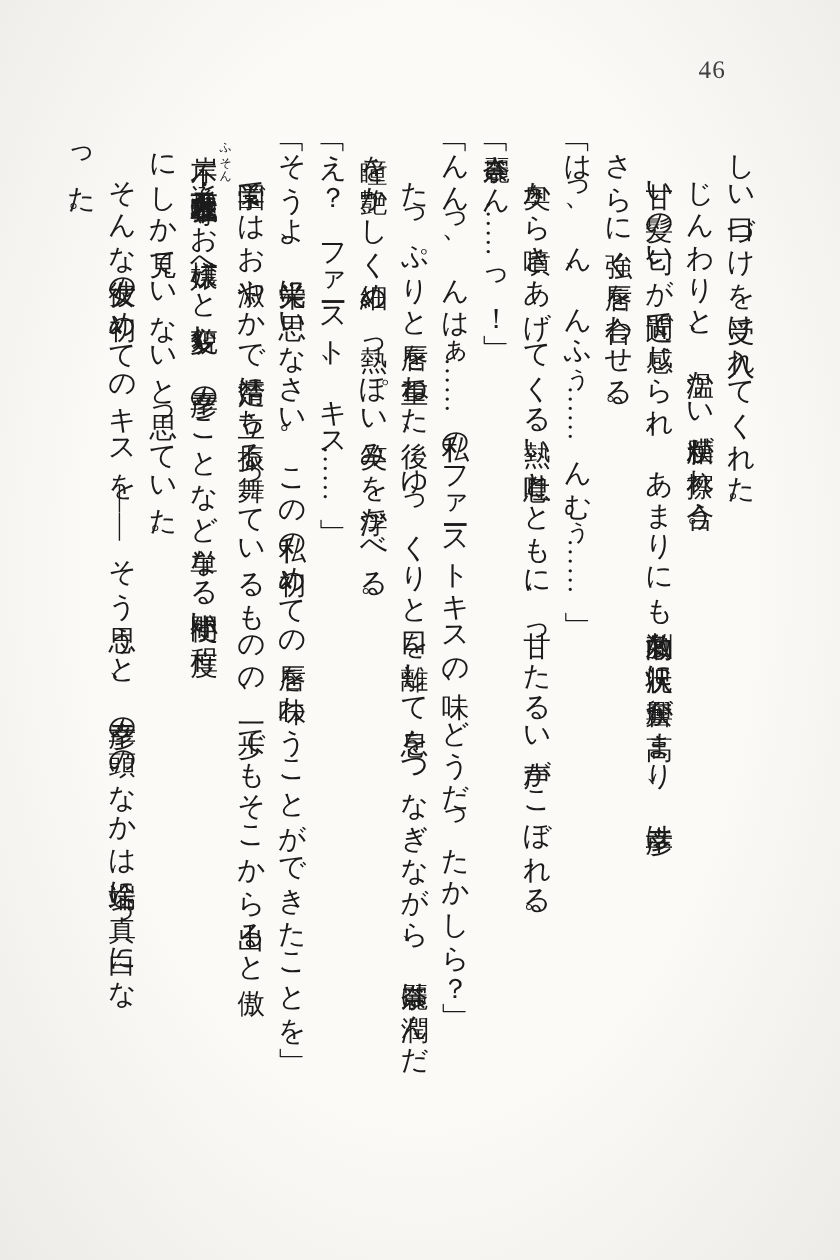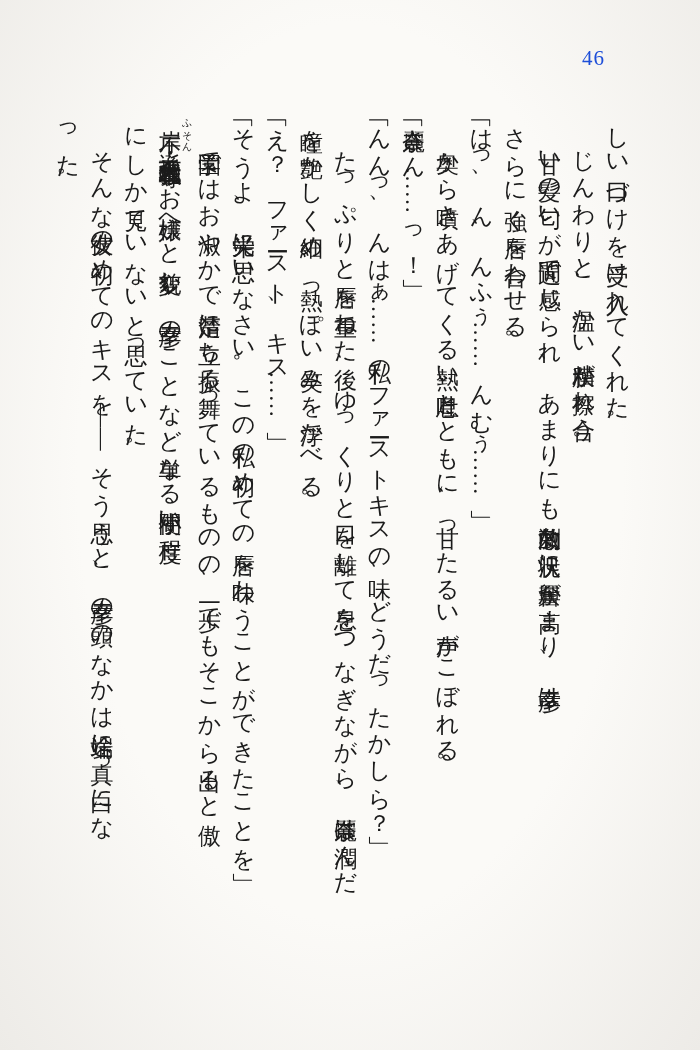--- a/index.html
+++ b/index.html
@@ -18,21 +18,21 @@
     height: 1050px;
     font-family: "Liberation Serif", "DejaVu Serif", serif;
     color: #1b1b1b;
   }
   .page-number {
     position: absolute;
     top: 46px;
     left: 582px;
     font-size: 21px;
     letter-spacing: 1px;
-    color: #1d4ed8;
+    color: #404040;
   }
   .text-block {
     position: absolute;
     top: 112px;
     right: 66px;
     width: 580px;
     height: 886px;
     writing-mode: vertical-rl;
     -webkit-writing-mode: vertical-rl;
     text-orientation: mixed;

